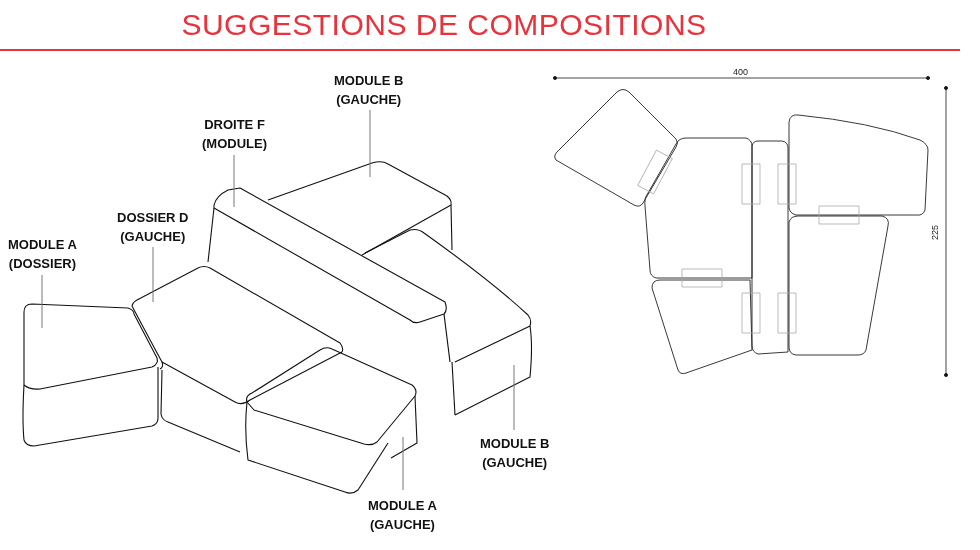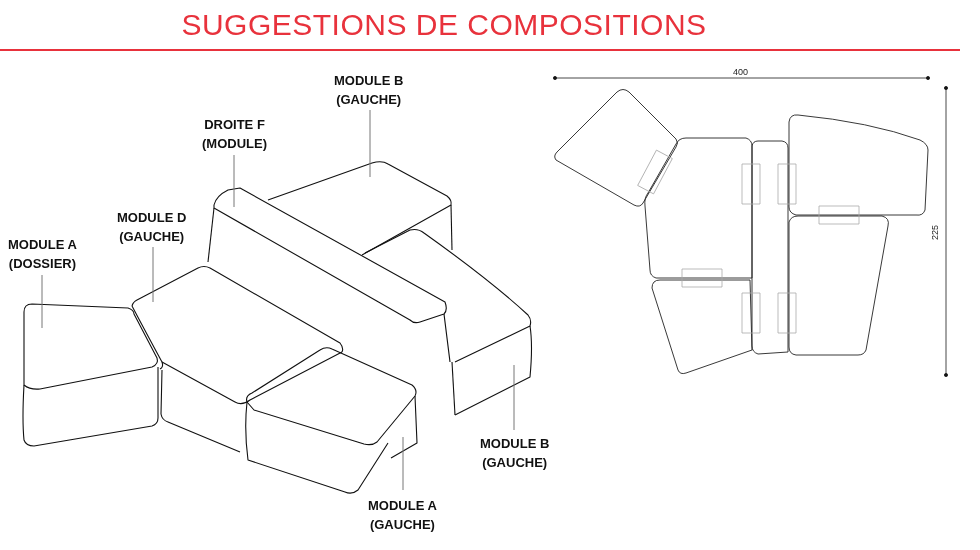--- a/index.html
+++ b/index.html
@@ -50,21 +50,21 @@
     <line x1="514" y1="365" x2="514" y2="430"></line>
     <line x1="403" y1="437" x2="403" y2="490"></line>
   </g>
 </svg>
 
 <div class="label" style="left:8px;top:235px;">
   <span>MODULE A</span>
   <span>(DOSSIER)</span>
 </div>
 <div class="label" style="left:117px;top:208px;">
-  <span>MODULE D</span>
+  <span>DOSSIER D</span>
   <span>(GAUCHE)</span>
 </div>
 <div class="label" style="left:202px;top:115px;">
   <span>DROITE F</span>
   <span>(MODULE)</span>
 </div>
 <div class="label" style="left:334px;top:71px;">
   <span>MODULE B</span>
   <span>(GAUCHE)</span>
 </div>

